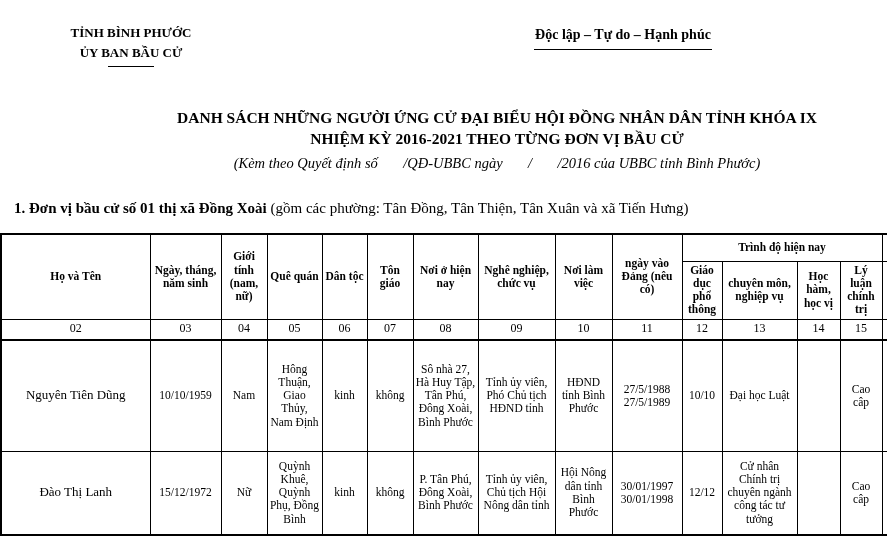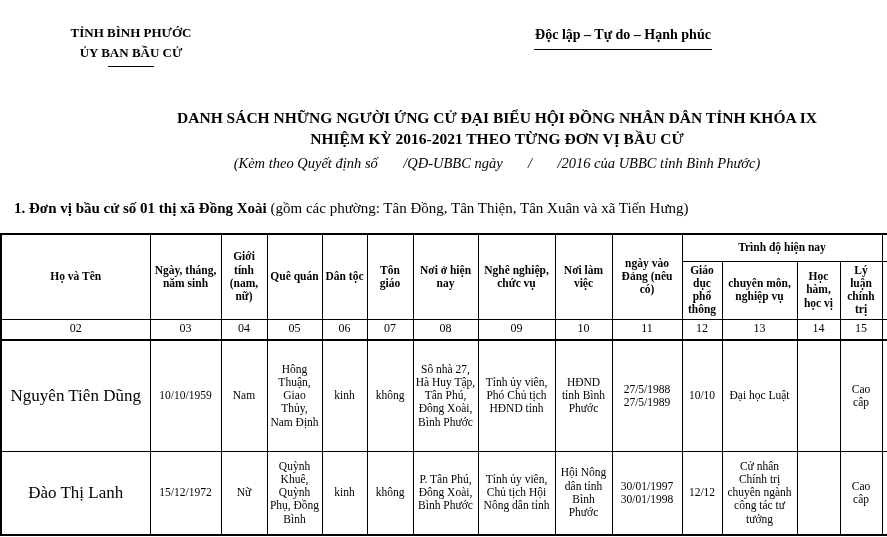--- a/index.html
+++ b/index.html
@@ -55,21 +55,21 @@
     word-wrap: break-word;
   }
   table.roster { border-top: 2px solid #000; border-left: 2px solid #000; border-bottom: 2px solid #000; }
   table.roster th { font-weight: bold; font-size: 11.5px; }
   tr.trA { height: 27px; }
   tr.trB { height: 58px; }
   tr.trN { height: 21px; }
   tr.trN td { border-bottom: 2px solid #000; font-size: 12px; }
   tr.tr1 { height: 111px; }
   tr.tr2 { height: 84px; }
-  td.name { text-align: left; padding-left: 10px; font-size: 17px; }
+  td.name { text-align: left; padding-left: 10px; font-size: 13px; }
 </style>
 </head>
 <body>
 
 <div class="page">
 
   <div class="lh-left">
     <div>TỈNH BÌNH PHƯỚC</div>
     <div>ỦY BAN BẦU CỬ</div>
     <div class="lh-left-rule"></div>

